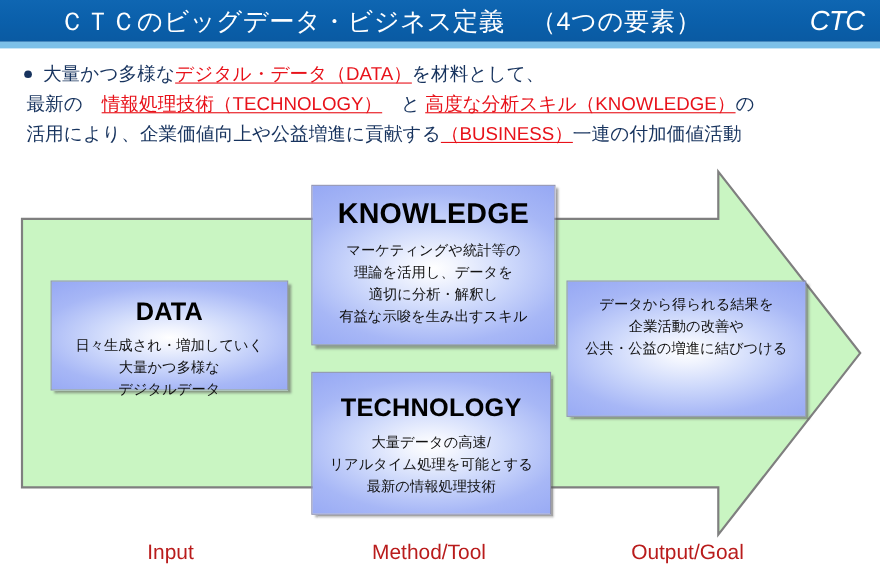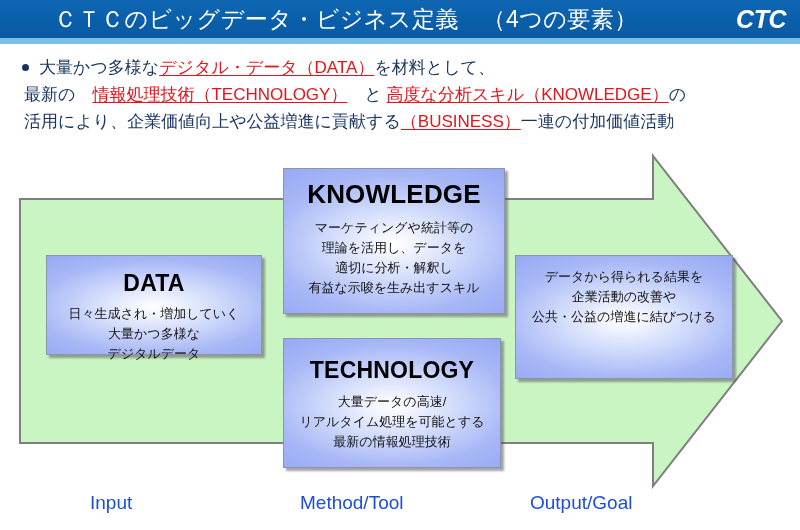--- a/index.html
+++ b/index.html
@@ -39,21 +39,21 @@
     color: #ffffff;
     letter-spacing: 0.5px;
     white-space: nowrap;
     line-height: 26px;
     margin-left: 28px;
   }
   .ctc-logo {
     position: absolute;
     right: 14px; top: 6px;
     font-size: 25px;
-    font-weight: bold;
+    font-weight: normal;
     font-style: italic;
     color: #ffffff;
     letter-spacing: -0.5px;
     line-height: 26px;
   }
 
   
   .body-text {
     position: absolute;
     left: 22px; top: 54px;
@@ -137,21 +137,22 @@
     width: 218px; height: 124px;
   }
   #box-business .box-title { font-size: 24px; margin-top: 10px; }
   #box-business .box-desc  { font-size: 13px; line-height: 20px; margin-top: 7px; }
 
   
   .stage-label {
     position: absolute;
     top: 492px;
     font-size: 19px;
-    color: #1d4ed8;
+    color: #b91c1c;
+    text-align: center;
     white-space: nowrap;
   }
   #label-input      { left: 90px;  width: 130px; }
   #label-method     { left: 300px; width: 180px; }
   #label-output     { left: 530px; width: 190px; }
 </style>
 </head>
 <body>
 
 <div id="slide">

